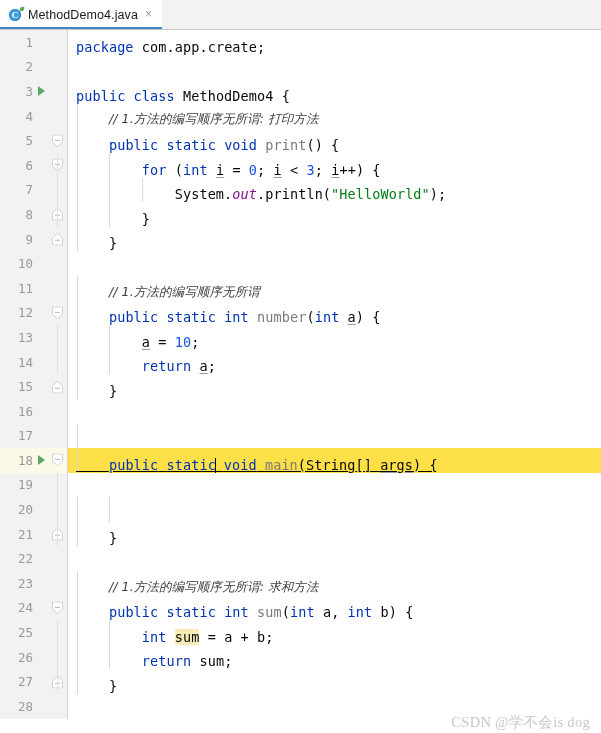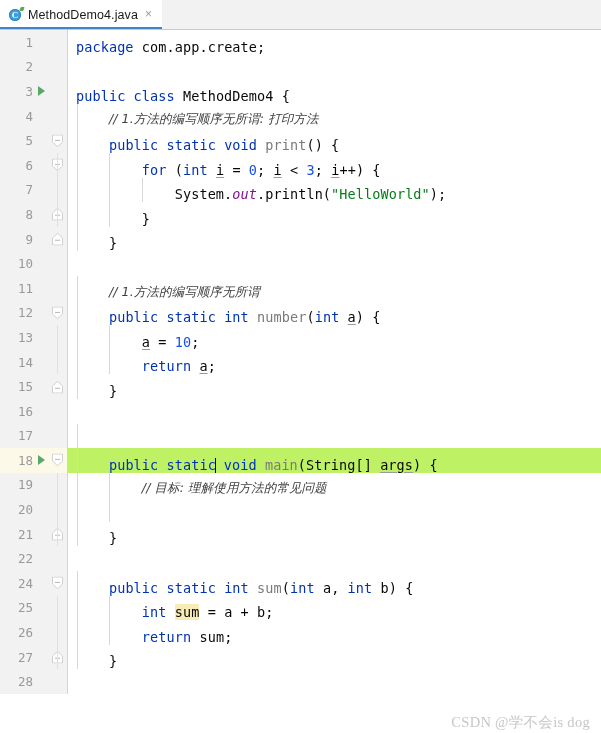--- a/index.html
+++ b/index.html
@@ -105,21 +105,21 @@
   }
 
   .line {
     position: relative;
     height: 24.6px;
     display: flex;
     align-items: center;
     white-space: pre;
   }
   .line.current .gutter { background: #fcf9e8; }
-  .line.current .code-cell { background: #bef264; }
+  .line.current .code-cell { background: #fde047; text-decoration: underline; }
 
   
   .gutter {
     position: relative;
     flex: 0 0 68px;
     width: 68px;
     height: 100%;
     background: #f2f2f2;
     box-sizing: border-box;
   }
@@ -287,27 +287,28 @@
       <div class="line"><div class="gutter"><div class="lineno">15</div><div class="fold"><svg width="11" height="13" viewBox="0 0 11 13">
               <path d="M5.5 0.8 L10.5 5.5 V12.5 H0.5 V5.5 Z" fill="#ffffff" stroke="#d0d0d0" stroke-width="1"></path>
               <rect x="3" y="7.2" width="5" height="1.1" fill="#bdbdbd"></rect>
             </svg></div><div class="gutter-sep"></div></div><div class="code-cell"><div class="iguide" style="left: 8.5px;"></div><span class="code-text"><span class="punct">    </span><span class="punct">}</span></span></div></div>
       <div class="line"><div class="gutter"><div class="lineno">16</div><div class="gutter-sep"></div></div><div class="code-cell"><span class="code-text"></span></div></div>
       <div class="line"><div class="gutter"><div class="lineno">17</div><div class="gutter-sep"></div></div><div class="code-cell"><div class="iguide" style="left: 8.5px;"></div></div></div>
       <div class="line current"><div class="gutter"><div class="lineno">18</div><div class="run-arrow"></div><div class="fold"><svg width="11" height="13" viewBox="0 0 11 13">
               <path d="M0.5 0.5 H10.5 V7.5 L5.5 12.2 L0.5 7.5 Z" fill="#ffffff" stroke="#d0d0d0" stroke-width="1"></path>
               <rect x="3" y="5.4" width="5" height="1.1" fill="#bdbdbd"></rect>
             </svg></div><div class="gutter-sep"></div></div><div class="code-cell"><div class="iguide" style="left: 8.5px;"></div><span class="code-text"><span class="punct">    </span><span class="kw">public</span><span class="punct"> </span><span class="kw">static</span><span class="caret"></span><span class="punct"> </span><span class="kw">void</span><span class="punct"> </span><span class="method">main</span><span class="punct">(</span><span class="cls">String</span><span class="punct">[] </span><span class="param">args</span><span class="punct">) {</span></span></div></div>
-      <div class="line"><div class="gutter"><div class="lineno">19</div><div class="fold-rail"></div><div class="gutter-sep"></div></div><div class="code-cell"><div class="iguide" style="left: 8.5px;"></div><div class="iguide" style="left: 41.02px;"></div><span class="code-text"><span class="punct">        </span><span class="cmt">// 目标: 理解使用方法的常见问题</span></span></div></div>
+      <div class="line"><div class="gutter"><div class="lineno">19</div><div class="fold-rail"></div><div class="gutter-sep"></div></div></div>
       <div class="line"><div class="gutter"><div class="lineno">20</div><div class="fold-rail"></div><div class="gutter-sep"></div></div><div class="code-cell"><div class="iguide" style="left: 8.5px;"></div><div class="iguide" style="left: 41.02px;"></div><span class="code-text"></span></div></div>
       <div class="line"><div class="gutter"><div class="lineno">21</div><div class="fold"><svg width="11" height="13" viewBox="0 0 11 13">
               <path d="M5.5 0.8 L10.5 5.5 V12.5 H0.5 V5.5 Z" fill="#ffffff" stroke="#d0d0d0" stroke-width="1"></path>
               <rect x="3" y="7.2" width="5" height="1.1" fill="#bdbdbd"></rect>
             </svg></div><div class="fold-rail"></div><div class="gutter-sep"></div></div><div class="code-cell"><div class="iguide" style="left: 8.5px;"></div><span class="code-text"><span class="punct">    </span><span class="punct">}</span></span></div></div>
       <div class="line"><div class="gutter"><div class="lineno">22</div><div class="gutter-sep"></div></div><div class="code-cell"><span class="code-text"></span></div></div>
+      <div class="line"><div class="gutter"><div class="lineno">23</div><div class="gutter-sep"></div></div><div class="code-cell"><div class="iguide" style="left: 8.5px;"></div><span class="code-text"><span class="punct">    </span><span class="cmt">// 1.方法的编写顺序无所谓: 求和方法</span></span></div></div>
       <div class="line"><div class="gutter"><div class="lineno">24</div><div class="fold"><svg width="11" height="13" viewBox="0 0 11 13">
               <path d="M0.5 0.5 H10.5 V7.5 L5.5 12.2 L0.5 7.5 Z" fill="#ffffff" stroke="#d0d0d0" stroke-width="1"></path>
               <rect x="3" y="5.4" width="5" height="1.1" fill="#bdbdbd"></rect>
             </svg></div><div class="gutter-sep"></div></div><div class="code-cell"><div class="iguide" style="left: 8.5px;"></div><span class="code-text"><span class="punct">    </span><span class="kw">public</span><span class="punct"> </span><span class="kw">static</span><span class="punct"> </span><span class="kw">int</span><span class="punct"> </span><span class="method">sum</span><span class="punct">(</span><span class="kw">int</span><span class="punct"> </span><span class="ident">a</span><span class="punct">, </span><span class="kw">int</span><span class="punct"> </span><span class="ident">b</span><span class="punct">) {</span></span></div></div>
       <div class="line"><div class="gutter"><div class="lineno">25</div><div class="fold-rail"></div><div class="gutter-sep"></div></div><div class="code-cell"><div class="iguide" style="left: 8.5px;"></div><div class="iguide" style="left: 41.02px;"></div><span class="code-text"><span class="punct">        </span><span class="kw">int</span><span class="punct"> </span><span class="ident hl-usage">sum</span><span class="punct"> </span><span class="punct">=</span><span class="punct"> </span><span class="ident">a</span><span class="punct"> </span><span class="punct">+</span><span class="punct"> </span><span class="ident">b</span><span class="punct">;</span></span></div></div>
       <div class="line"><div class="gutter"><div class="lineno">26</div><div class="fold-rail"></div><div class="gutter-sep"></div></div><div class="code-cell"><div class="iguide" style="left: 8.5px;"></div><div class="iguide" style="left: 41.02px;"></div><span class="code-text"><span class="punct">        </span><span class="kw">return</span><span class="punct"> </span><span class="ident">sum</span><span class="punct">;</span></span></div></div>
       <div class="line"><div class="gutter"><div class="lineno">27</div><div class="fold"><svg width="11" height="13" viewBox="0 0 11 13">
               <path d="M5.5 0.8 L10.5 5.5 V12.5 H0.5 V5.5 Z" fill="#ffffff" stroke="#d0d0d0" stroke-width="1"></path>
               <rect x="3" y="7.2" width="5" height="1.1" fill="#bdbdbd"></rect>
             </svg></div><div class="fold-rail"></div><div class="gutter-sep"></div></div><div class="code-cell"><div class="iguide" style="left: 8.5px;"></div><span class="code-text"><span class="punct">    </span><span class="punct">}</span></span></div></div>

